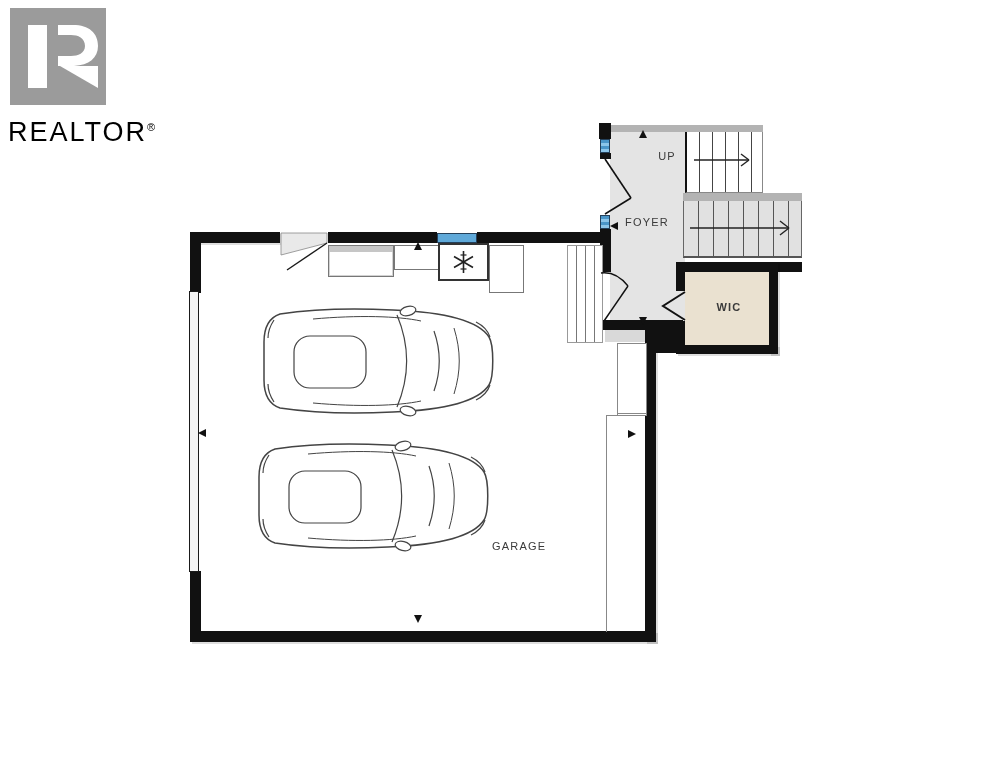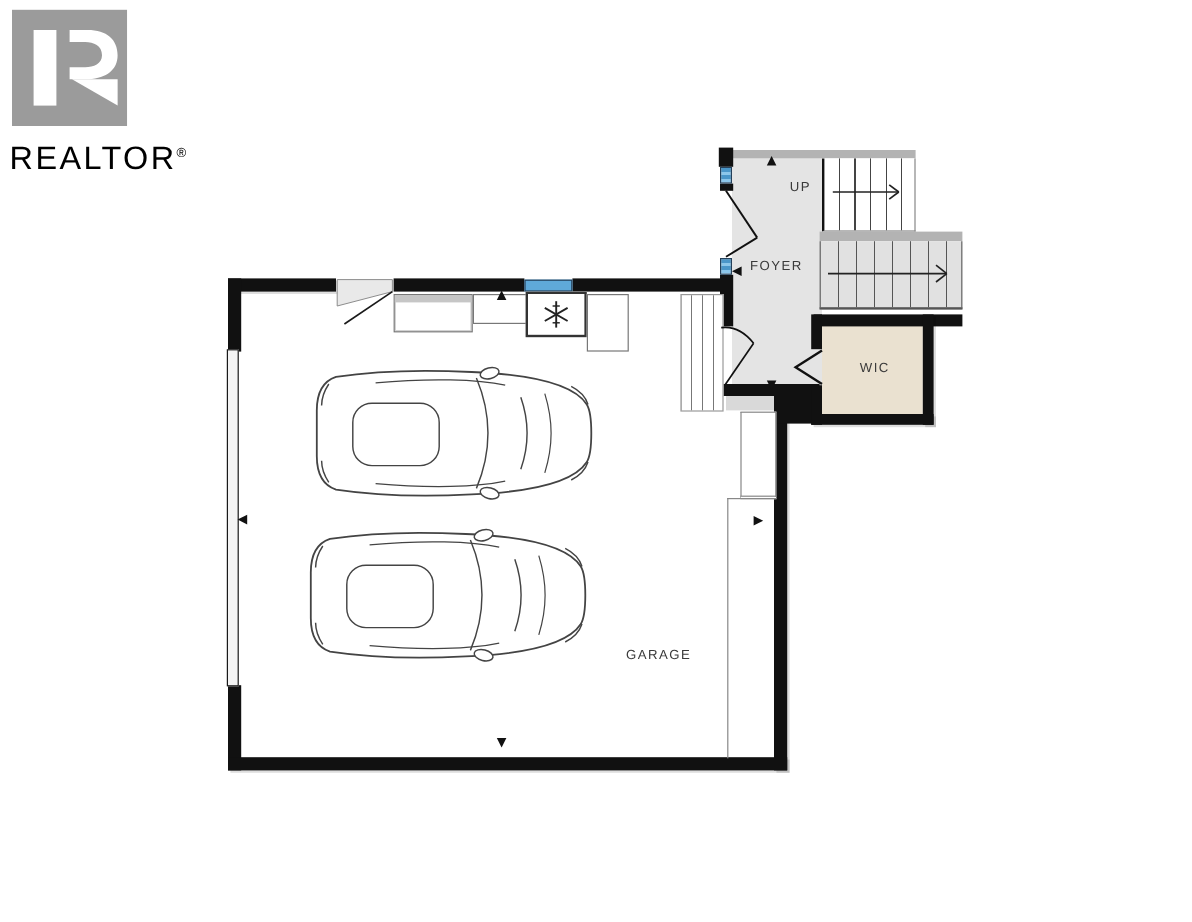--- a/index.html
+++ b/index.html
@@ -97,22 +97,22 @@
     </div>
   <div class="furn" style="left:394px;top:245px;width:46px;height:25px;"></div>
   <div class="furn freezer" style="left:438px;top:243px;width:51px;height:38px;"></div>
   <div class="furn" style="left:489px;top:245px;width:35px;height:48px;"></div>
   <div class="steps-small" style="left:567px;top:245px;width:36px;height:98px;"></div>
   <div class="closet abs" style="left:617px;top:343px;width:28px;height:69px;"></div>
   <div class="nook" style="left:606px;top:415px;width:39px;height:216px;"></div>
 
   <div class="lbl" style="left:652px;top:150px;width:30px;text-align:center;">UP</div>
   <div class="lbl" style="left:610px;top:216px;width:74px;text-align:center;">FOYER</div>
-  <div class="lbl" style="left:697px;top:301px;width:64px;text-align:center;">WIC</div>
-  <div class="lbl" style="left:492px;top:540px;width:84px;text-align:right;">GARAGE</div>
+  <div class="lbl" style="left:697px;top:301px;width:64px;text-align:center;font-weight:bold;">WIC</div>
+  <div class="lbl" style="left:492px;top:540px;width:84px;text-align:left;">GARAGE</div>
 
   <div class="tri up" style="left:639px;top:130px;"></div>
   <div class="tri left" style="left:610px;top:222px;"></div>
   <div class="tri down" style="left:639px;top:317px;"></div>
   <div class="tri up" style="left:414px;top:242px;"></div>
   <div class="tri left" style="left:198px;top:429px;"></div>
   <div class="tri right" style="left:628px;top:430px;"></div>
   <div class="tri down" style="left:414px;top:615px;"></div>
 
   <svg id="lines" width="993" height="768" viewBox="0 0 993 768">

